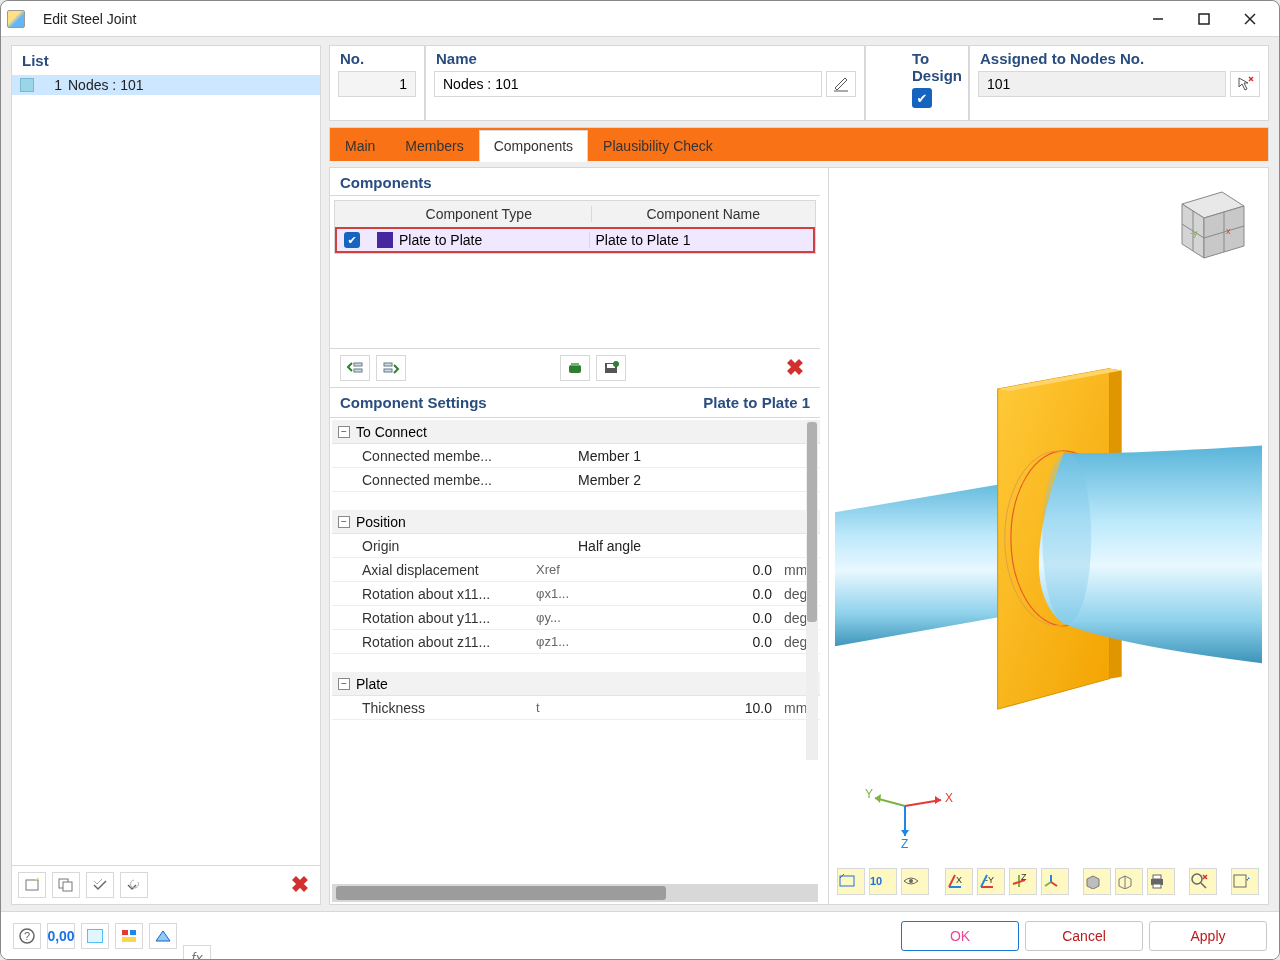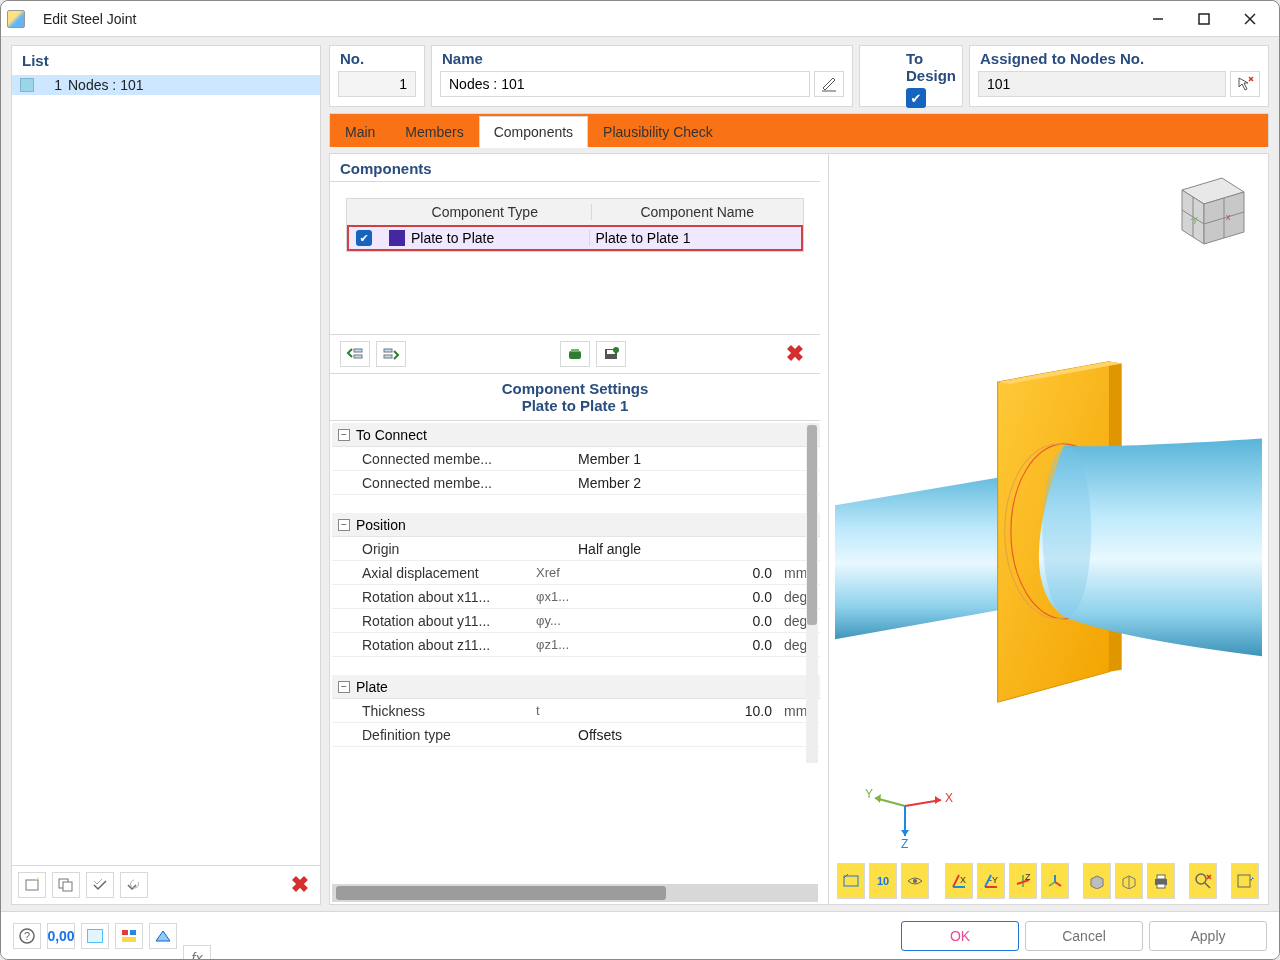--- a/index.html
+++ b/index.html
@@ -60,21 +60,21 @@
     margin-top:auto; padding:6px; display:flex; align-items:center; gap:6px;
     border-top:1px solid var(--border-light);
   }
   .iconbtn {
     width:28px; height:26px; border:1px solid var(--border-light); background:#fff;
     display:flex; align-items:center; justify-content:center; font-size:14px; color:#555;
   }
   .iconbtn.red { color:var(--red); font-weight:700; }
 
   .right-col { flex:1; display:flex; flex-direction:column; gap:6px; overflow:hidden; }
-  .headerbar { display:flex; gap:6px; height:62px; }
+  .headerbar { display:flex; height:76px; }
   .hbox { background:#fff; border:1px solid var(--border-light); display:flex; flex-direction:column; }
   .hbox .lbl { font-size:15px; font-weight:600; color:var(--header-navy); padding:4px 10px 2px; }
   .hbox .val { padding:2px 8px 6px; }
   .hbox.no { width:96px; }
   .hbox.no .val input {
     width:100%; height:26px; border:1px solid var(--border-light); background:#f4f4f4;
     text-align:right; padding:0 8px; font-size:14px;
   }
   .hbox.name { flex:1; }
   .hbox.name .valrow { display:flex; gap:4px; padding:2px 8px 6px; }
@@ -114,21 +114,21 @@
   .tab-content {
     flex:1; display:flex; gap:8px; border:1px solid var(--border-light); background:#fff; overflow:hidden;
   }
   .left-tab { width:490px; display:flex; flex-direction:column; overflow:hidden; }
   .right-tab { flex:1; border-left:1px solid var(--border-light); position:relative; background:#fff; }
 
   .comp-header {
     font-size:15px; font-weight:600; color:var(--header-navy); padding:6px 10px 4px;
     border-bottom:1px solid var(--border-light);
   }
-  .comp-table { border:1px solid var(--border-light); margin:16px; }
+  .comp-table { border:1px solid var(--border-light); margin:4px; }
   .comp-table .row {
     display:flex; align-items:center; font-size:14px; height:26px;
   }
   .comp-table .hdr { background:#f2f2f2; font-weight:400; color:#333; }
   .comp-table .hdr .c1 { width:32px; border-right:1px solid var(--border-light); }
   .comp-table .hdr .c2 { flex:1; text-align:center; border-right:1px solid var(--border-light); }
   .comp-table .hdr .c3 { flex:1; text-align:center; }
   .comp-table .data { background:#f0e8ff; border:2px solid #d04040; }
   .comp-table .data .c1 {
     width:30px; display:flex; align-items:center; justify-content:center;
@@ -141,23 +141,22 @@
     border-bottom:1px solid var(--border-light); margin-top:auto; background:#fff;
   }
   .tbtn {
     width:30px; height:26px; border:1px solid var(--border-light); background:#fff;
     display:flex; align-items:center; justify-content:center; font-size:14px;
   }
   .comp-list-area { height:220px; display:flex; flex-direction:column; }
   .comp-list-grow { flex:1; }
 
   .cs-header {
-    display:flex; align-items:center; justify-content:space-between; padding:6px 10px;
+    display:flex; justify-content:space-between; padding:6px 10px;
     border-bottom:1px solid var(--border-light);
-    flex-direction:column;
   }
   .cs-header .l { font-size:15px; font-weight:600; color:var(--header-navy); }
   .cs-header .r { font-size:15px; font-weight:600; color:var(--header-navy); }
   .props { flex:1; overflow-y:auto; font-size:14px; position:relative; padding:2px 0 0 2px; }
   .group-row {
     display:flex; align-items:center; height:24px; padding:0 6px; background:#f2f2f2;
     border-bottom:1px solid #e4e4e4; gap:6px;
   }
   .expander {
     width:12px; height:12px; border:1px solid #888; background:#fff; font-size:10px;
@@ -188,33 +187,33 @@
     position:absolute; top:6px; right:6px; width:94px; height:88px;
   }
   .axis {
     position:absolute; left:30px; bottom:10px; width:90px; height:70px;
   }
   .view-toolbar {
     position:absolute; left:6px; right:6px; bottom:6px; height:34px;
     display:flex; align-items:center; gap:4px; padding:0 2px;
   }
   .vbtn {
-    width:28px; height:36px; border:1px solid var(--border-light); background:#fde047;
-    display:flex; align-items:center; justify-content:center; font-size:11px; color:#555;
+    width:28px; height:27px; border:1px solid var(--border-light); background:#fef9c3;
+    display:flex; align-items:center; justify-content:flex-start; font-size:11px; color:#555;
   }
 
   
   .footer {
     height:48px; border-top:1px solid var(--border-light); background:#fff;
     display:flex; align-items:center; padding:0 12px; gap:6px;
   }
   .footer .spacer { flex:1; }
   .mainbtn {
     min-width:118px; height:30px; border:1px solid var(--border-gray); background:#fff;
-    border-radius:3px; font-size:14px; color:#737373;
+    border-radius:3px; font-size:14px; color:#b91c1c;
     display:flex; align-items:center; justify-content:center;
   }
   .mainbtn.primary { border:1.5px solid var(--accent-blue); color:#ec4899; }
 
   svg { display:block; }
 </style>
 </head>
 <body>
 
 <div class="window">
@@ -461,27 +460,20 @@
                 <div class="expander">−</div>
                 <span>Plate</span>
               </div>
               <div class="prop-row">
                   <div class="tree"></div>
                   <div class="label">Thickness</div>
                   <div class="sym">t</div>
                   <div class="value">10.0</div>
                   <div class="unit">mm</div>
                 </div>
-              <div class="prop-row">
-                  <div class="tree"></div>
-                  <div class="label">Definition type</div>
-                  <div class="sym"></div>
-                  <div class="value" style="text-align:left;padding-left:2px;">Offsets</div>
-                  <div class="unit"></div>
-                </div>
             </div>
             <div class="hscroll">
                 <div class="thumb"></div>
               </div>
           </div>
 
           <div class="right-tab">
             <div class="viewport">
               <svg width="100%" height="100%" viewBox="0 0 420 620" preserveAspectRatio="xMidYMid meet">
                 <defs>

